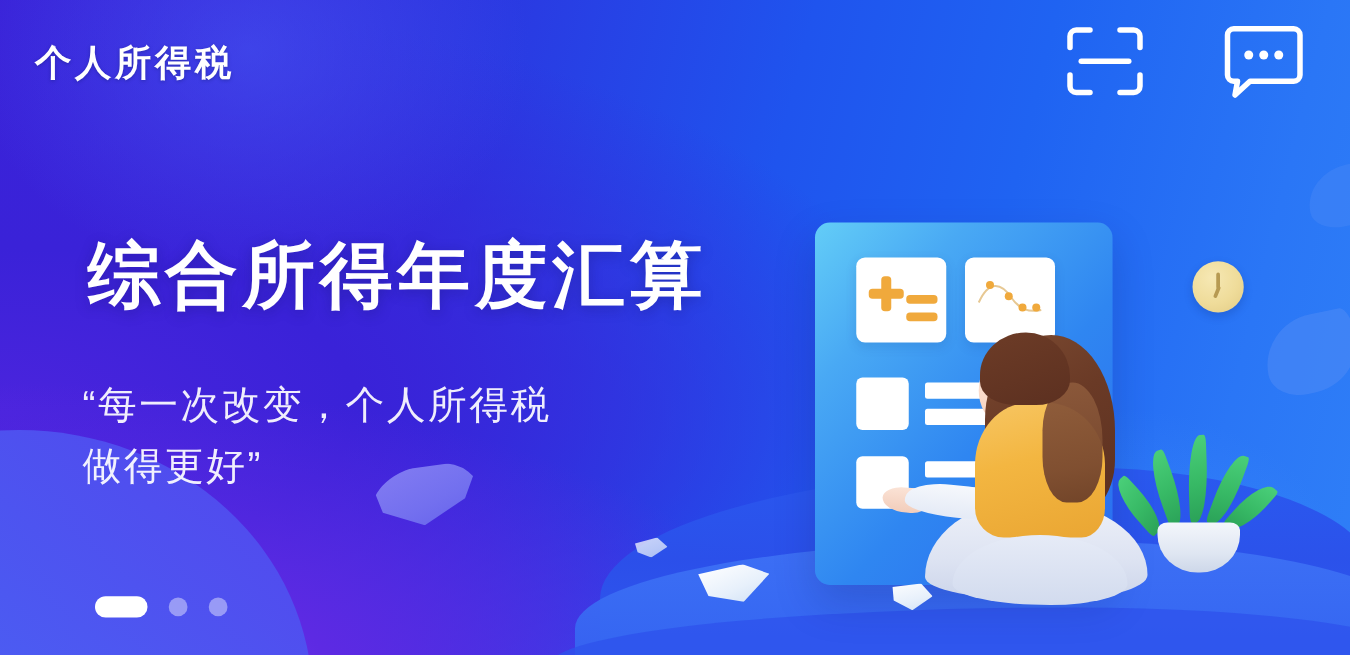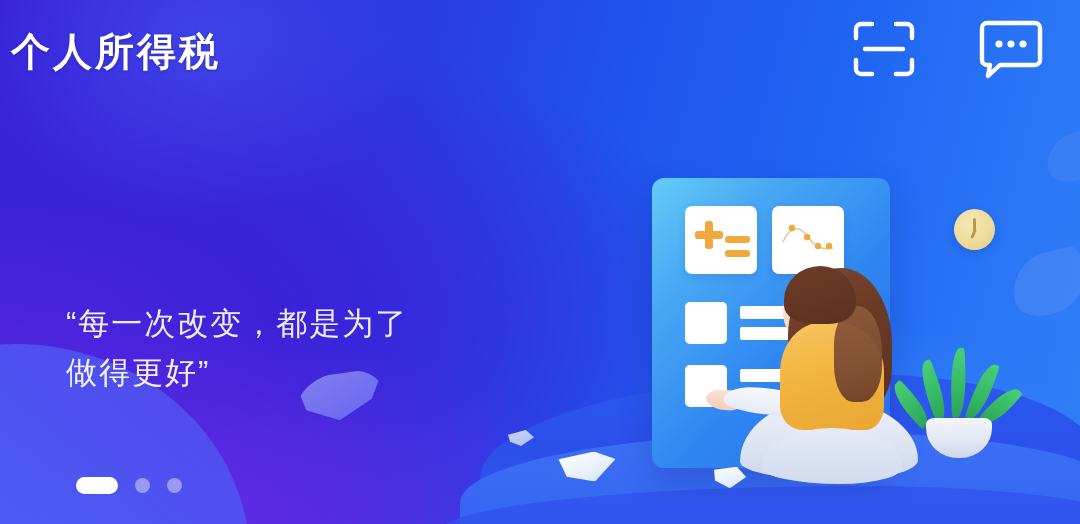--- a/index.html
+++ b/index.html
@@ -150,23 +150,23 @@
     line-height: 1;
     font-weight: 700;
     letter-spacing: .5px;
     color: #d8352a;
     text-shadow: 0 0 2px rgba(140,20,14,.7);
     white-space: nowrap;
     transform: scaleY(1.15);
   }
 
   .app-title {
-    margin-left: 11px;
+    margin-left: 28px;
     color: #ffffff;
-    font-size: 39px;
+    font-size: 29px;
     font-weight: 700;
     letter-spacing: 3px;
     line-height: 1;
     text-shadow: 0 1px 3px rgba(12,26,90,.35);
   }
 
   .header-actions {
     margin-left: auto;
     margin-right: 36px;
     display: flex;
@@ -485,21 +485,22 @@
           <path d="M9 4 H57 A5 5 0 0 1 62 9 V41 A5 5 0 0 1 57 46 H22 L10 57 L12 46 H9 A5 5 0 0 1 4 41 V9 A5 5 0 0 1 9 4 Z" stroke="#ffffff" stroke-width="4.4" stroke-linejoin="round" fill="none"></path>
           <circle cx="21" cy="25" r="3.6" fill="#ffffff"></circle>
           <circle cx="33" cy="25" r="3.6" fill="#ffffff"></circle>
           <circle cx="45" cy="25" r="3.6" fill="#ffffff"></circle>
         </svg>
       </div>
 
     </div>
   </div>
 
-  <div class="hero-sub">“每一次改变，都是为了
+  <div class="hero-title">综合所得年度汇算</div>
+  <div class="hero-sub">“每一次改变，个人所得税
 做得更好”</div>
 
   <div class="dots">
     <div class="dot active"></div>
     <div class="dot"></div>
     <div class="dot"></div>
   </div>
 
   <div class="illus">
 

